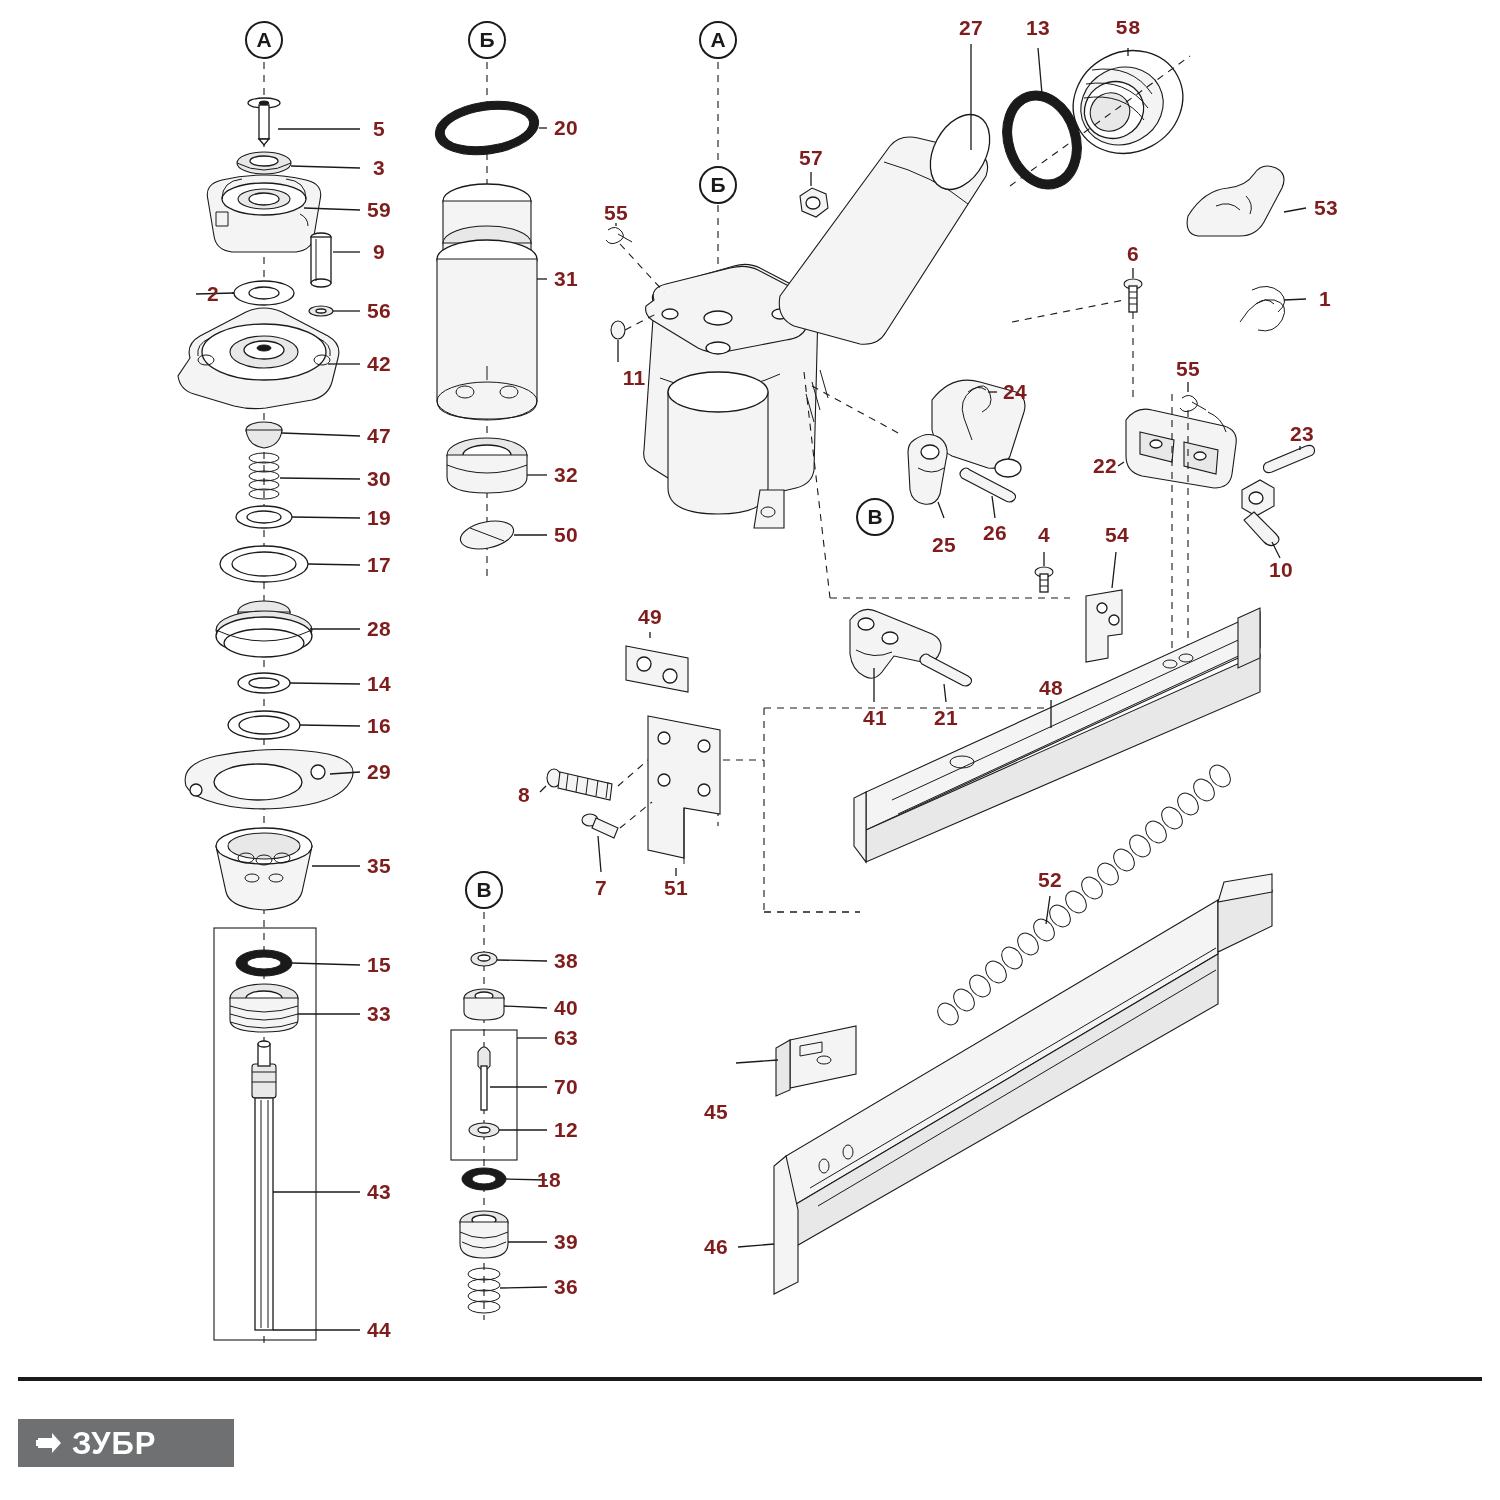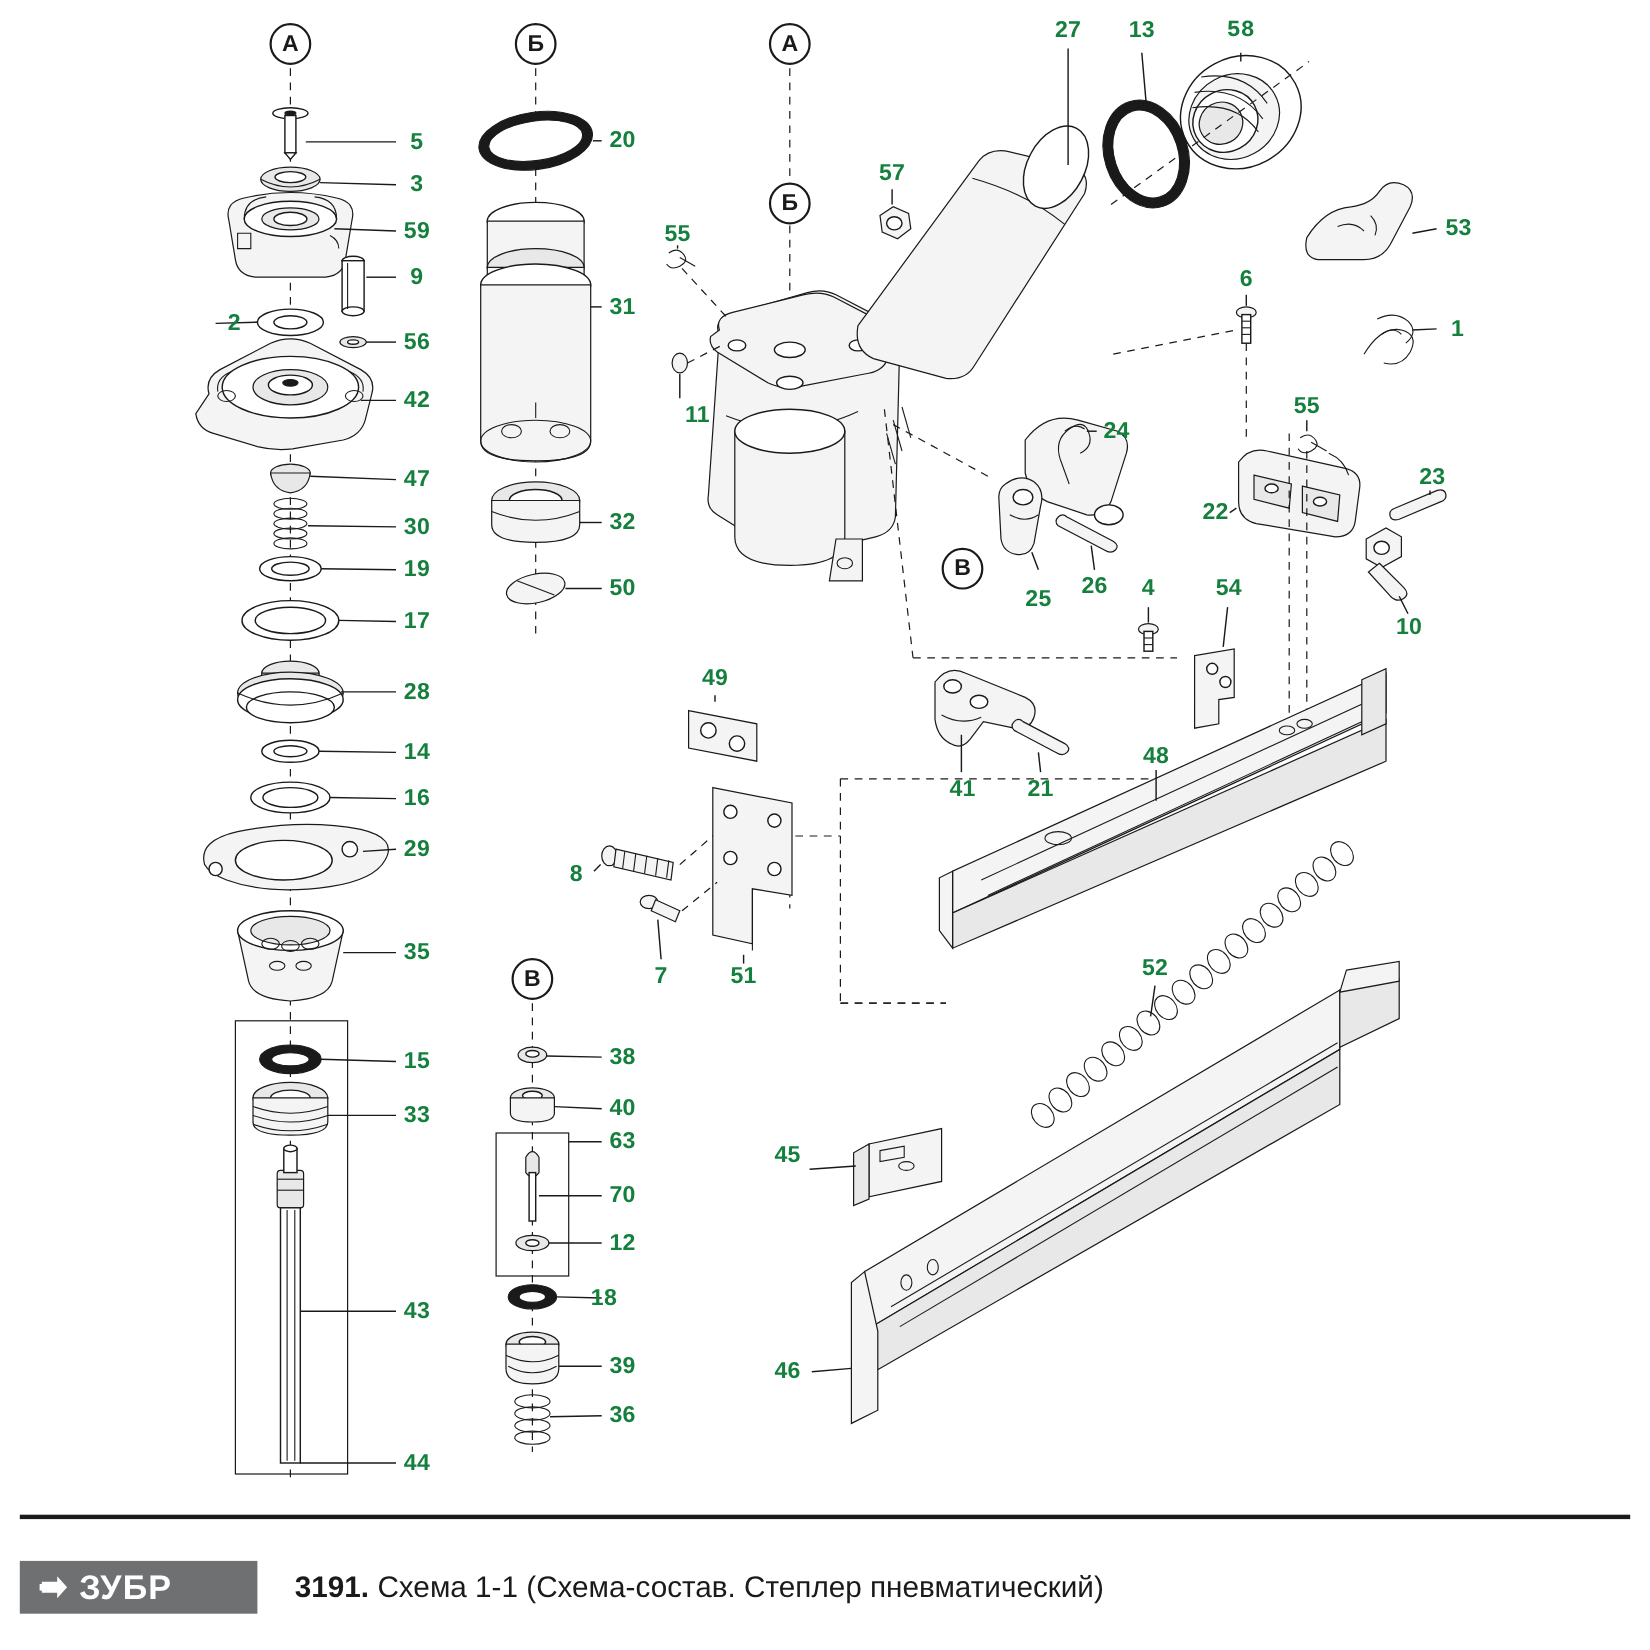--- a/index.html
+++ b/index.html
@@ -21,21 +21,21 @@
     top: 0;
     width: 1500px;
     height: 1500px;
   }
   
   .callout {
     position: absolute;
     font-family: "Liberation Sans", sans-serif;
     font-size: 21px;
     font-weight: 700;
-    color: #15803d;
+    color: #7f1d1d;
     white-space: nowrap;
     transform: translate(-50%, -50%);
     letter-spacing: 0.2px;
   }
   
   .bubble {
     position: absolute;
     width: 38px;
     height: 38px;
     border: 2px solid #1a1a1a;
@@ -758,35 +758,31 @@
       <div class="callout" style="left: 1044px; top: 535px;">4</div>
       <div class="callout" style="left: 1117px; top: 535px;">54</div>
       <div class="callout" style="left: 650px; top: 617px;">49</div>
       <div class="callout" style="left: 875px; top: 718px;">41</div>
       <div class="callout" style="left: 946px; top: 718px;">21</div>
       <div class="callout" style="left: 1051px; top: 688px;">48</div>
       <div class="callout" style="left: 524px; top: 795px;">8</div>
       <div class="callout" style="left: 601px; top: 888px;">7</div>
       <div class="callout" style="left: 676px; top: 888px;">51</div>
       <div class="callout" style="left: 1050px; top: 880px;">52</div>
-      <div class="callout" style="left: 716px; top: 1050px;">45</div>
+      <div class="callout" style="left: 716px; top: 1112px;">45</div>
       <div class="callout" style="left: 716px; top: 1247px; text-align: right;">46</div>
     </div>
 
   <div id="footer-rule"></div>
 
   <div id="footer">
     <div id="logo">
       <div class="arrow-box">
         <svg width="30" height="30" viewBox="0 0 30 30">
           <path d="M4 10 L18 10 L18 5 L27 15 L18 25 L18 20 L4 20 Z" fill="#ffffff"></path>
           <rect x="2" y="12" width="4" height="6" fill="#ffffff"></rect>
         </svg>
       </div>
       <div class="logo-text">ЗУБР</div>
     </div>
-    <div id="footer-caption">
-      <span class="code">3191.</span>
-      <span> Схема 1-1 (Схема-состав. Степлер пневматический)</span>
-    </div>
   </div>
 
 </div>
 
 </body></html>

